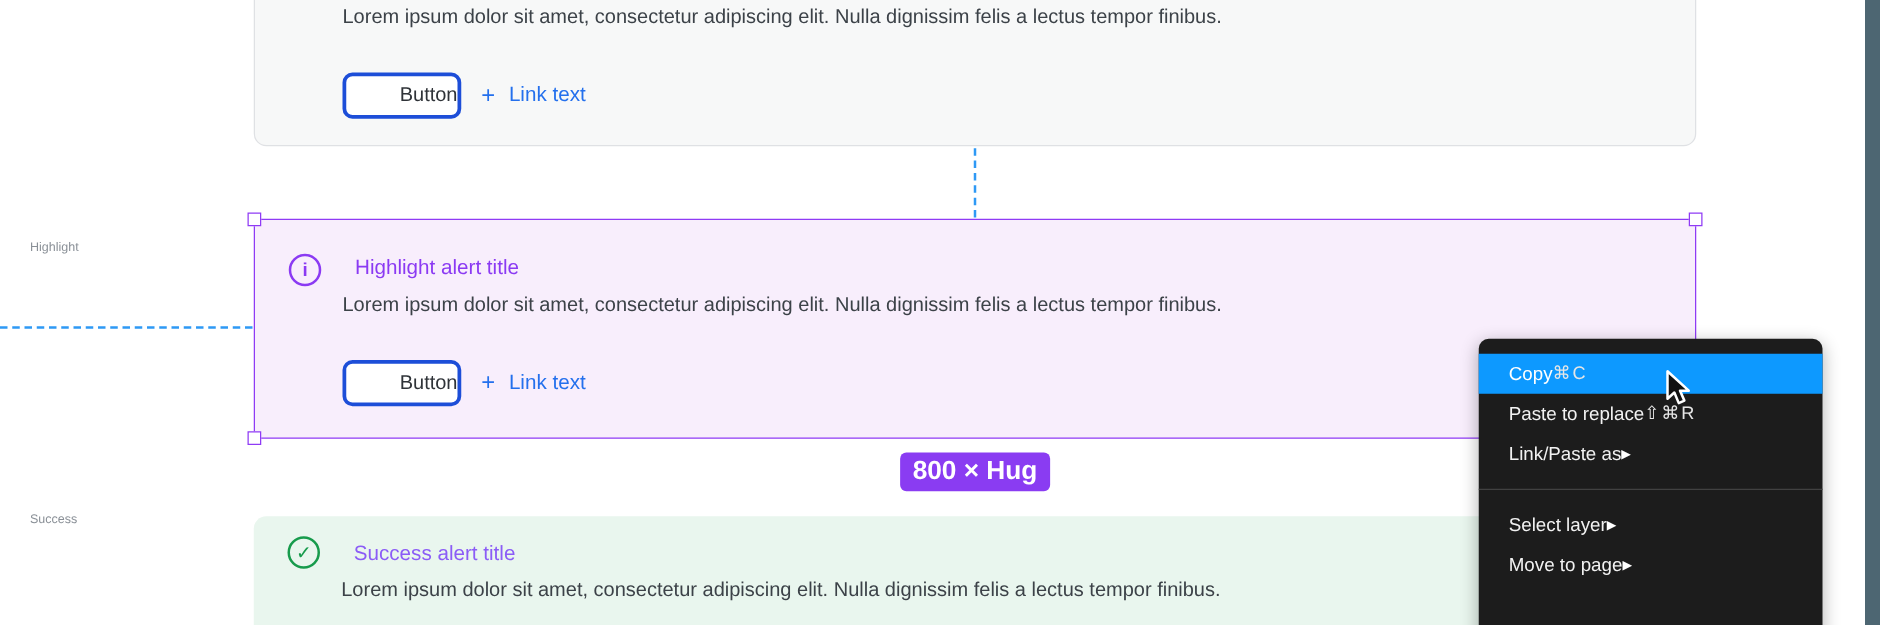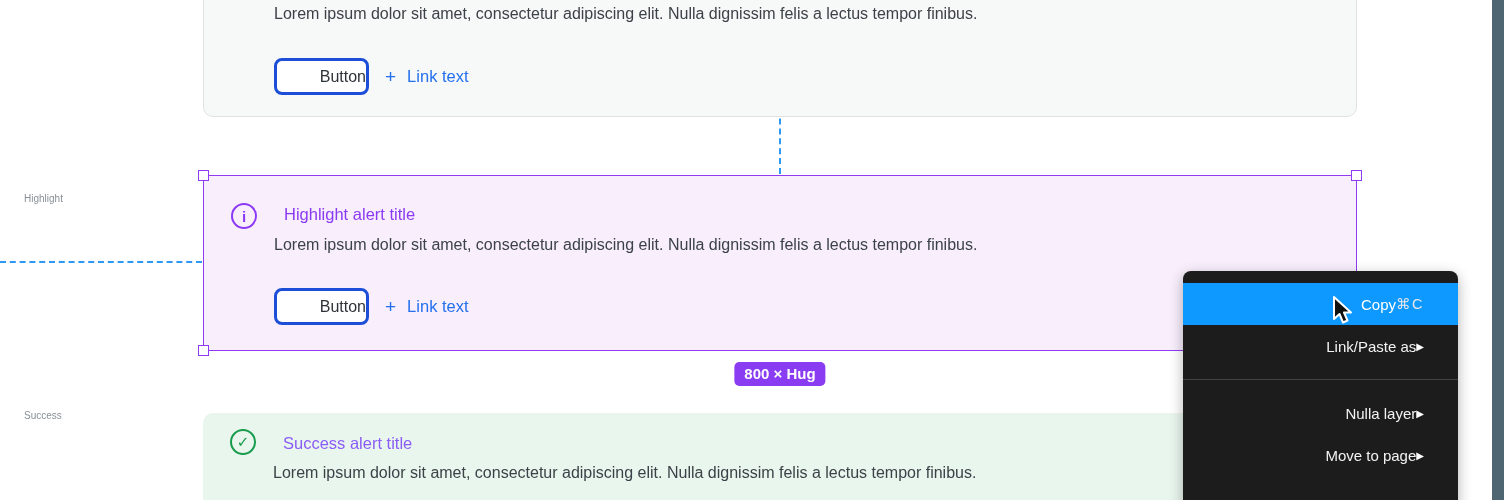--- a/index.html
+++ b/index.html
@@ -55,28 +55,28 @@
 
   
   .handle { position:absolute; width:11px; height:11px; background:#ffffff;
     border:1.5px solid #8f3bf5; }
   .handle.tl { left:-6px; top:-6px; }
   .handle.tr { right:-6px; top:-6px; }
   .handle.bl { left:-6px; bottom:-6px; }
 
   
   .size-badge { position:absolute; left:780px; top:362px; transform:translateX(-50%);
-    background:#8a3cf2; color:#ffffff; font-size:15px; font-weight:700;
+    background:#8a3cf2; color:#ffffff; font-size:21px; font-weight:700;
     padding:3px 10px 4px; border-radius:5px; white-space:nowrap; }
 
   
   .context-menu { position:absolute; left:1183px; top:271px; width:275px; height:320px;
     background:#1c1c1c; border-radius:8px; padding-top:12px; z-index:30;
     box-shadow:0 4px 14px rgba(0,0,0,.3); }
-  .menu-item { height:42px; display:flex; align-items:center; justify-content:flex-end;
+  .menu-item { height:32px; display:flex; align-items:center; justify-content:flex-start;
     padding:0 34px 0 24px; color:#f2f2f2; font-size:15px; cursor:default; white-space:nowrap; }
   .menu-item.highlighted { background:#0d99ff; color:#ffffff; }
   .shortcut { font-size:14.5px; color:#e6e6e6; letter-spacing:1.5px; }
   .submenu-arrow { font-size:10px; color:#ffffff; }
   .menu-sep { height:1px; background:#414141; margin:12px 0; }
 
   
   .cursor { position:absolute; left:1326px; top:295px; width:28px; height:32px; z-index:40; }
 
   
@@ -128,26 +128,30 @@
     <div class="card-title">Success alert title</div>
     <div class="card-body">Lorem ipsum dolor sit amet, consectetur adipiscing elit. Nulla dignissim felis a lectus tempor finibus.</div>
   </div>
 
   <div class="context-menu">
     <div class="menu-item highlighted">
       <span>Copy</span>
       <span class="shortcut">⌘C</span>
     </div>
     <div class="menu-item">
+      <span>Paste to replace</span>
+      <span class="shortcut">⇧⌘R</span>
+    </div>
+    <div class="menu-item">
       <span>Link/Paste as</span>
       <span class="submenu-arrow">▶</span>
     </div>
     <div class="menu-sep"></div>
     <div class="menu-item">
-      <span>Nulla layer</span>
+      <span>Select layer</span>
       <span class="submenu-arrow">▶</span>
     </div>
     <div class="menu-item">
       <span>Move to page</span>
       <span class="submenu-arrow">▶</span>
     </div>
   </div>
 
   <svg class="cursor" viewBox="0 0 28 32">
     <path d="M8 2 L8 24 L13.5 19 L17 27.5 L21.5 25.5 L18 17.5 L25 17.5 Z" fill="#111111" stroke="#ffffff" stroke-width="2" stroke-linejoin="round"></path>

